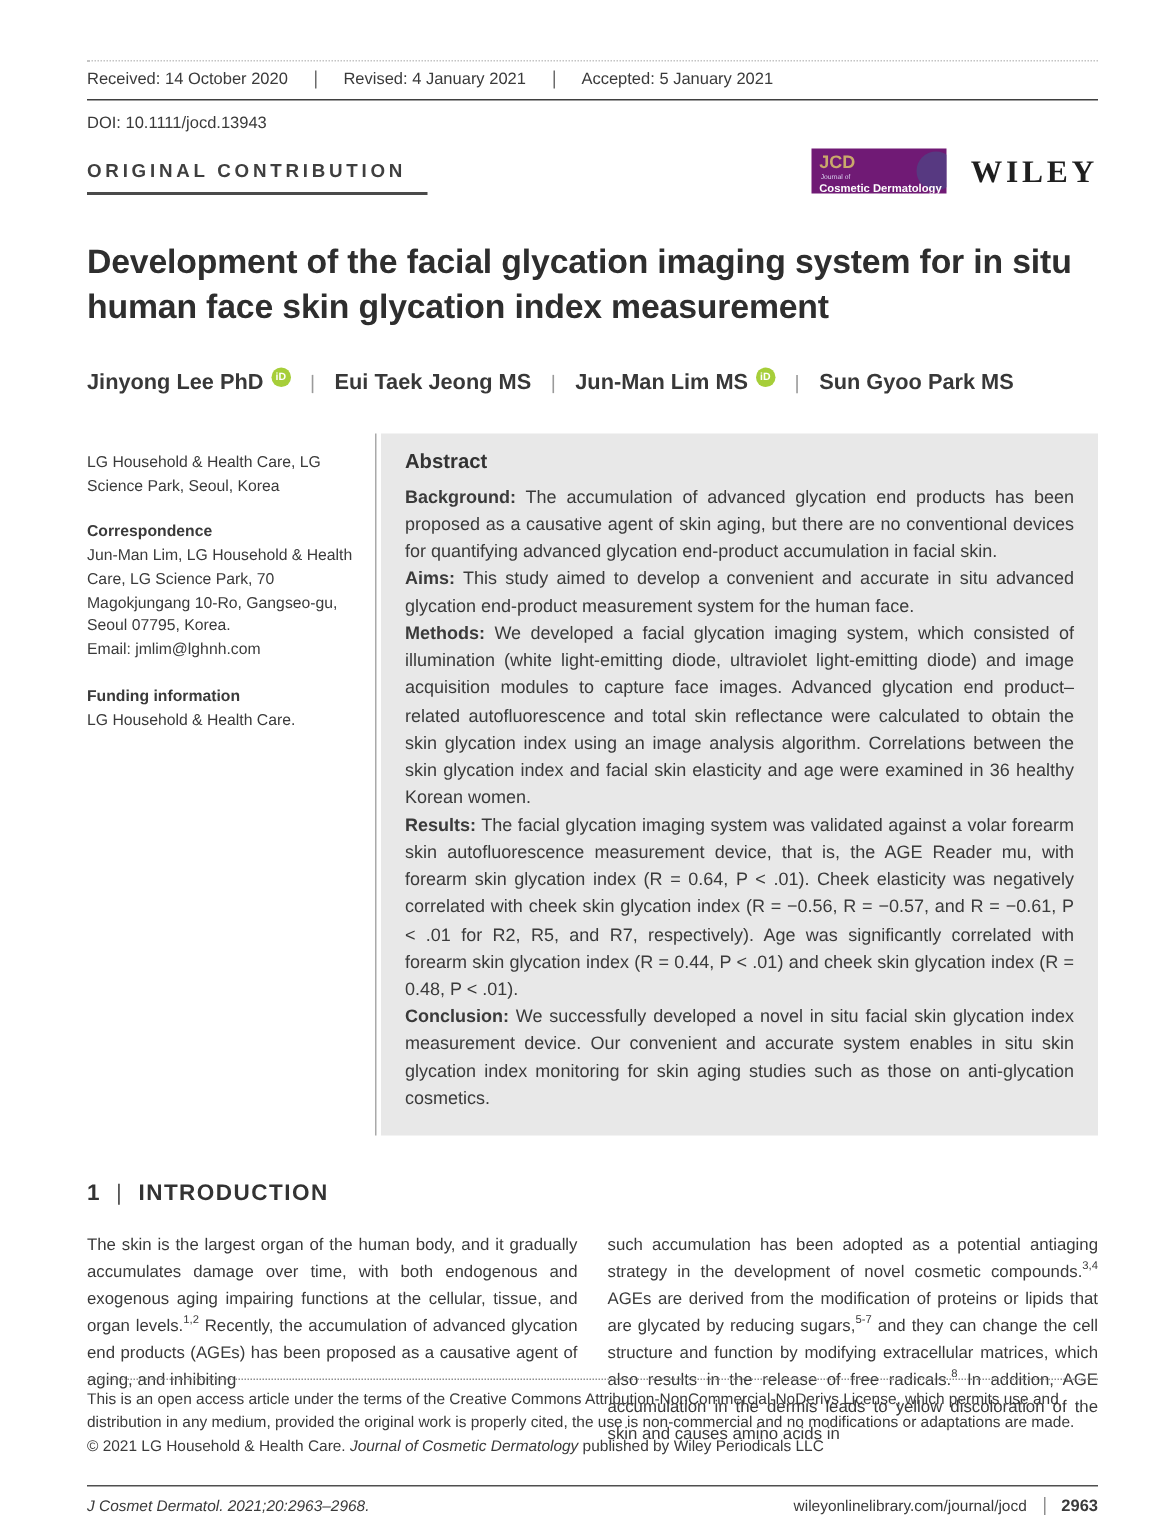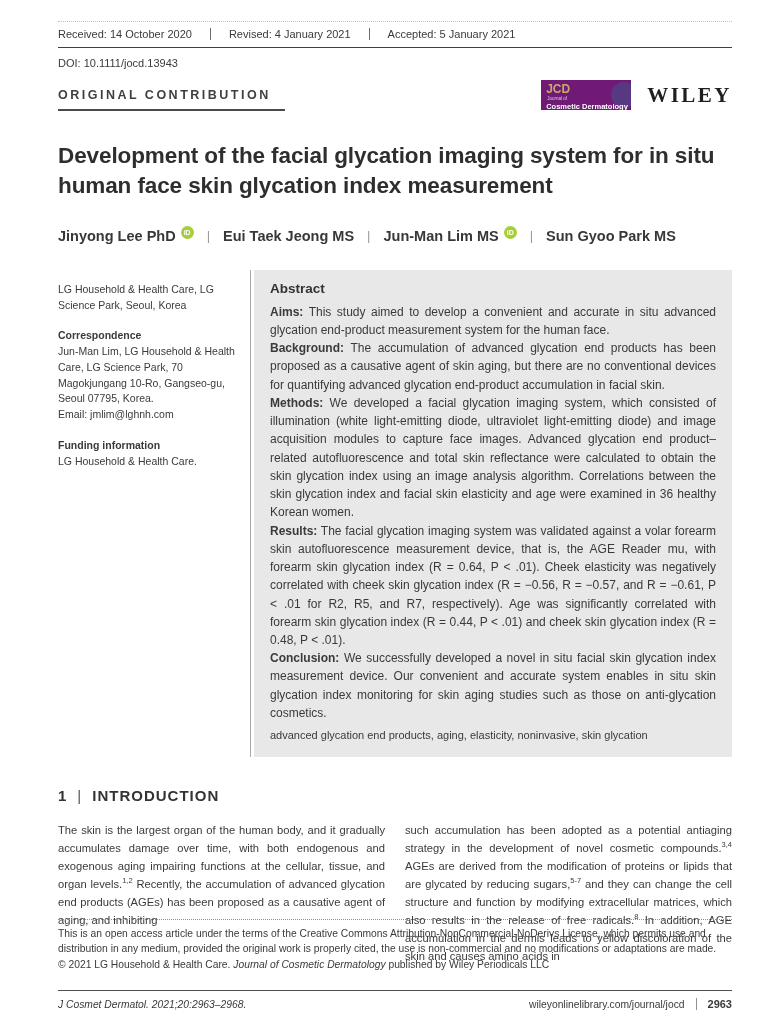--- a/index.html
+++ b/index.html
@@ -5,21 +5,21 @@
   * { box-sizing: border-box; }
   html,body { margin:0; padding:0; background:#f2f2f2; }
   .page {
     position: relative;
     width: 778px; height: 1024px;
     margin: 0 auto;
     background: #ffffff;
     font-family: "Liberation Sans", sans-serif;
     color: #3a3a3a;
     overflow: hidden;
-    padding: 21px 46px 0 58px;
+    padding: 40px 46px 0 58px;
   }
   
   .received-row {
     display: flex; align-items: center;
     font-size: 11px; color: #3a3a3a;
     border-top: 1px dotted #c4c4c4;
     border-bottom: 1.5px solid #3f3f3f;
     padding: 6px 0 7px;
   }
   .received-row .cell { padding-right: 18px; }
@@ -149,26 +149,25 @@
         <p>Email: jmlim@lghnh.com</p>
       </div>
       <div class="block">
         <p class="label">Funding information</p>
         <p>LG Household &amp; Health Care.</p>
       </div>
     </div>
     <div class="v-divider"></div>
     <div class="abstract-box">
       <h2 class="abstract-heading">Abstract</h2>
+      <p class="abs-p"><span class="abs-label">Background:</span> <span>The accumulation of advanced glycation end products has been proposed as a causative agent of skin aging, but there are no conventional devices for quantifying advanced glycation end-product accumulation in facial skin.</span></p>
       <p class="abs-p"><span class="abs-label">Aims:</span> <span>This study aimed to develop a convenient and accurate in situ advanced glycation end-product measurement system for the human face.</span></p>
-      <p class="abs-p"><span class="abs-label">Background:</span> <span>The accumulation of advanced glycation end products has been proposed as a causative agent of skin aging, but there are no conventional devices for quantifying advanced glycation end-product accumulation in facial skin.</span></p>
       <p class="abs-p"><span class="abs-label">Methods:</span> <span>We developed a facial glycation imaging system, which consisted of illumination (white light-emitting diode, ultraviolet light-emitting diode) and image acquisition modules to capture face images. Advanced glycation end product–related autofluorescence and total skin reflectance were calculated to obtain the skin glycation index using an image analysis algorithm. Correlations between the skin glycation index and facial skin elasticity and age were examined in 36 healthy Korean women.</span></p>
       <p class="abs-p"><span class="abs-label">Results:</span> <span>The facial glycation imaging system was validated against a volar forearm skin autofluorescence measurement device, that is, the AGE Reader mu, with forearm skin glycation index (R = 0.64, P &lt; .01). Cheek elasticity was negatively correlated with cheek skin glycation index (R = −0.56, R = −0.57, and R = −0.61, P &lt; .01 for R2, R5, and R7, respectively). Age was significantly correlated with forearm skin glycation index (R = 0.44, P &lt; .01) and cheek skin glycation index (R = 0.48, P &lt; .01).</span></p>
       <p class="abs-p"><span class="abs-label">Conclusion:</span> <span>We successfully developed a novel in situ facial skin glycation index measurement device. Our convenient and accurate system enables in situ skin glycation index monitoring for skin aging studies such as those on anti-glycation cosmetics.</span></p>
-      <div class="kw-text">advanced glycation end products, aging, elasticity, noninvasive, skin glycation</div>
     </div>
   </div>
 
   <div class="section-heading">
     <span>1</span><span class="pipe">|</span><span>INTRODUCTION</span>
   </div>
 
   <div class="body-cols">
     <div class="col">
       <p><span>The skin is the largest organ of the human body, and it gradually accumulates damage over time, with both endogenous and exogenous aging impairing functions at the cellular, tissue, and organ levels.</span><sup>1,2</sup><span> Recently, the accumulation of advanced glycation end products (AGEs) has been proposed as a causative agent of aging, and inhibiting</span></p>

